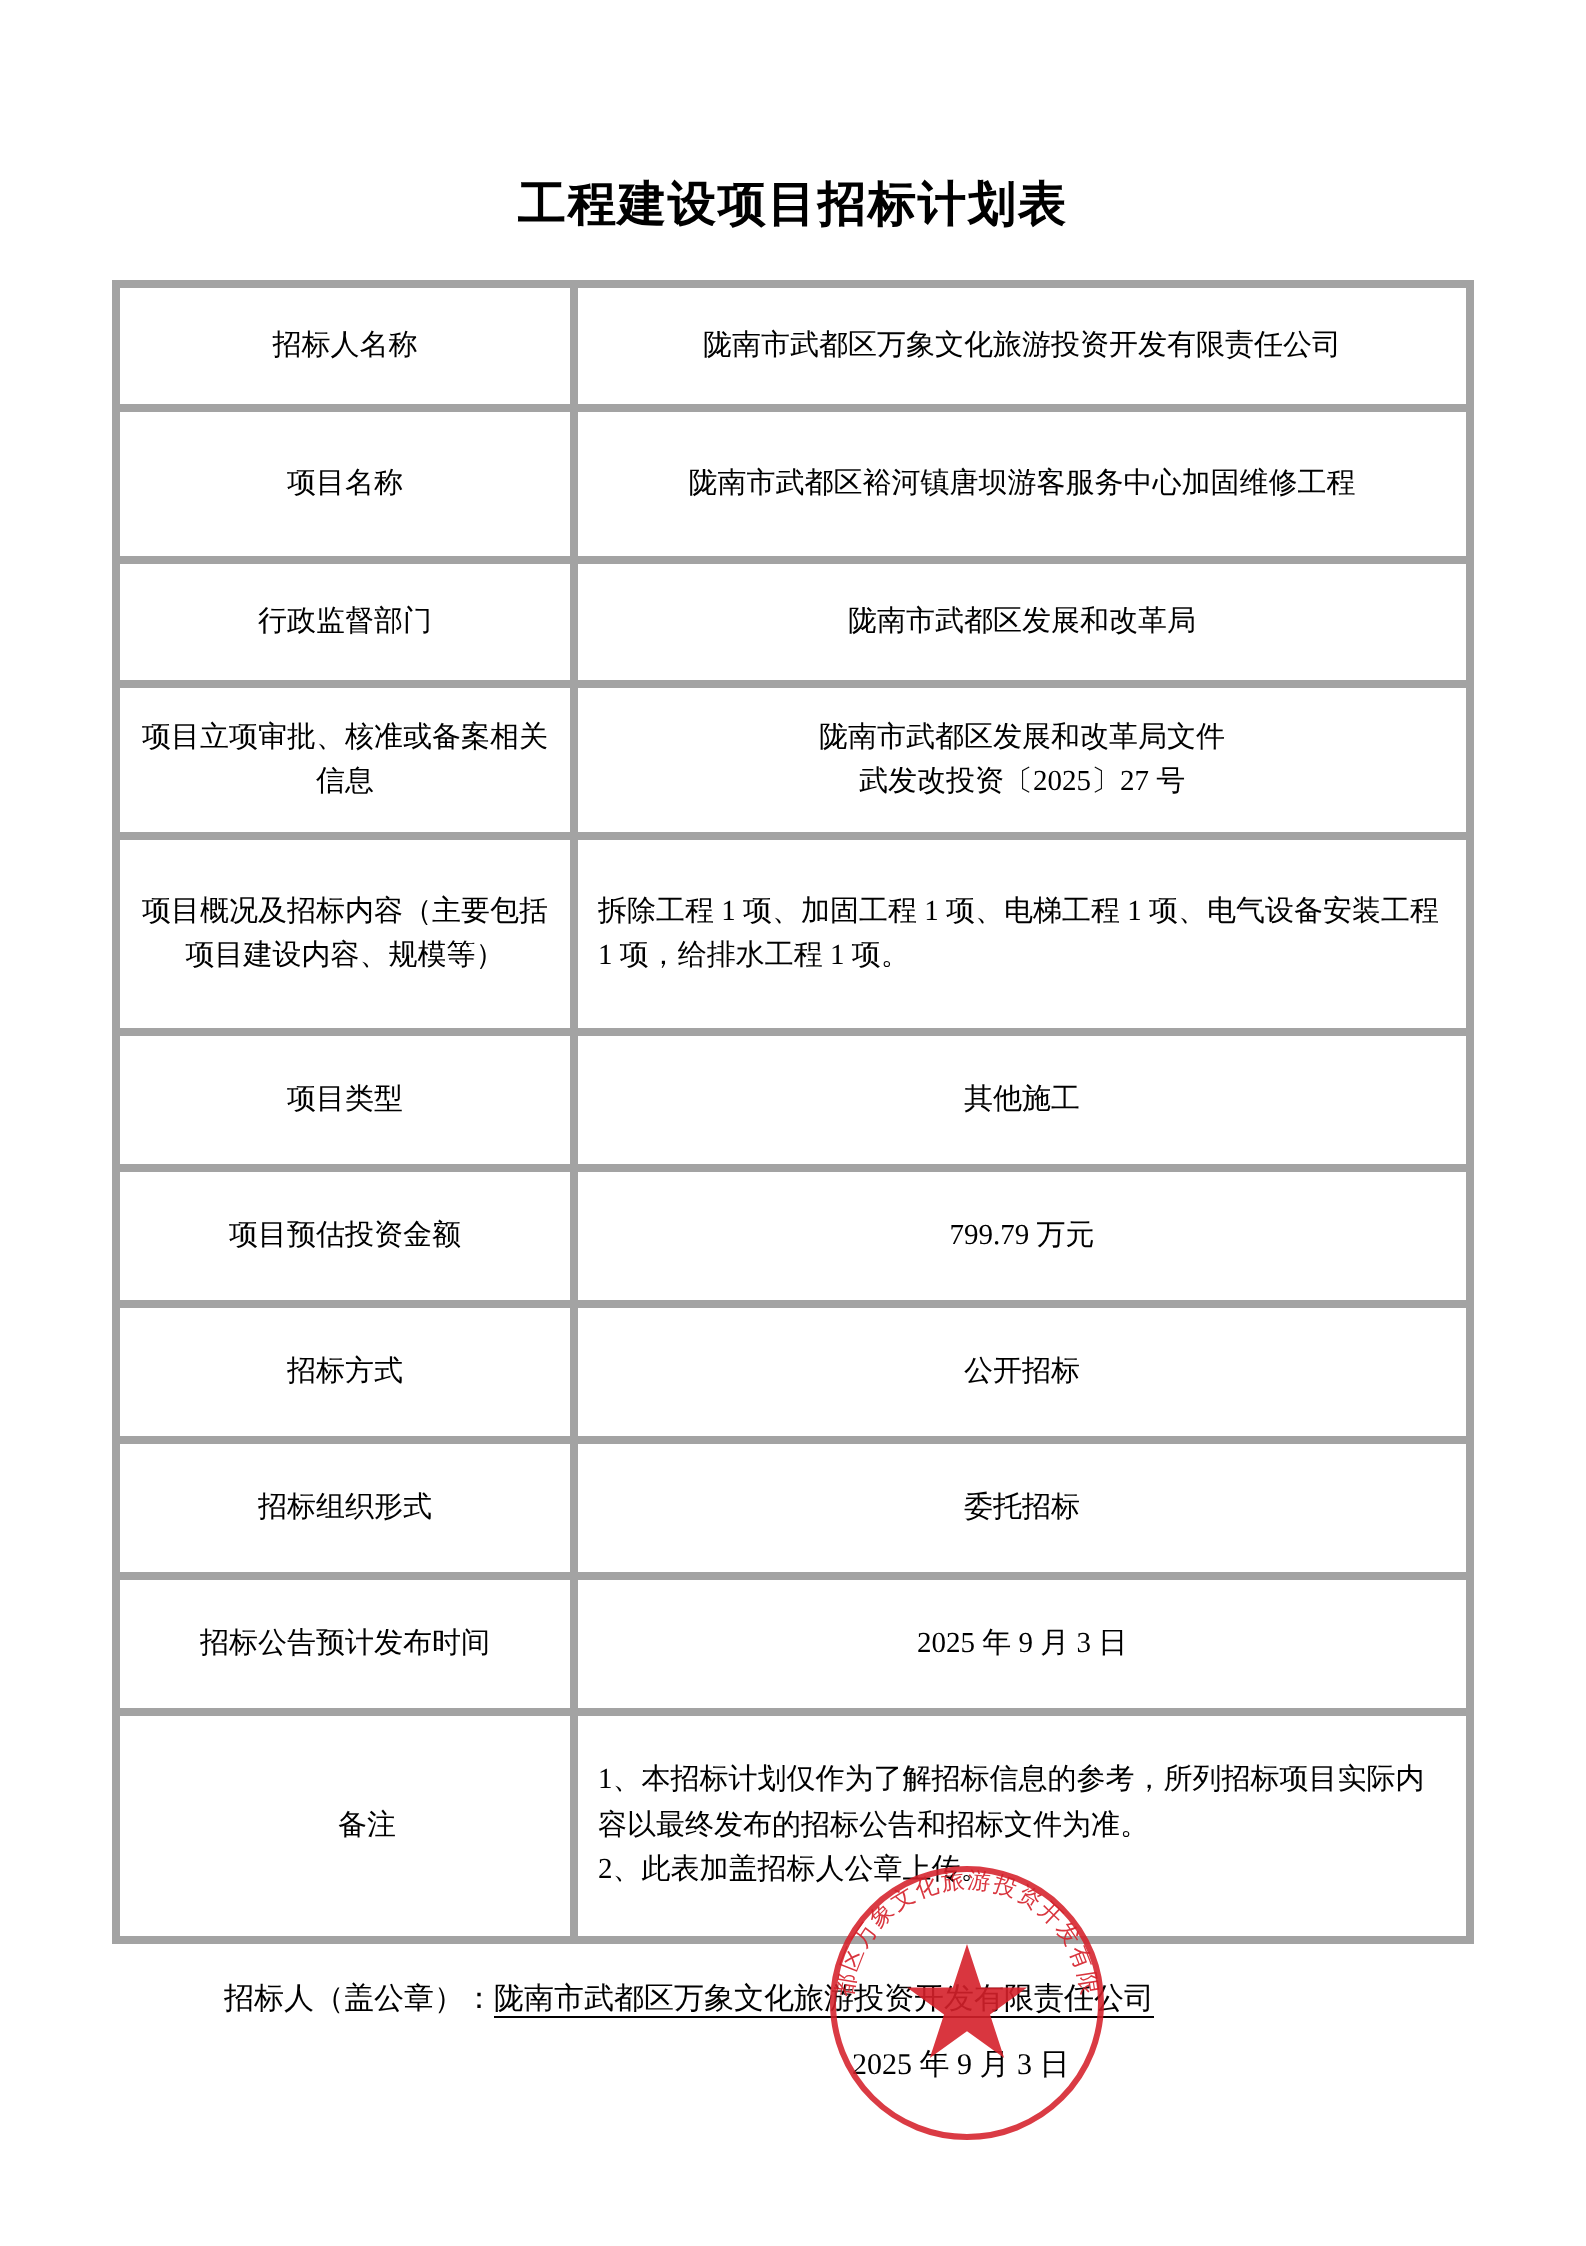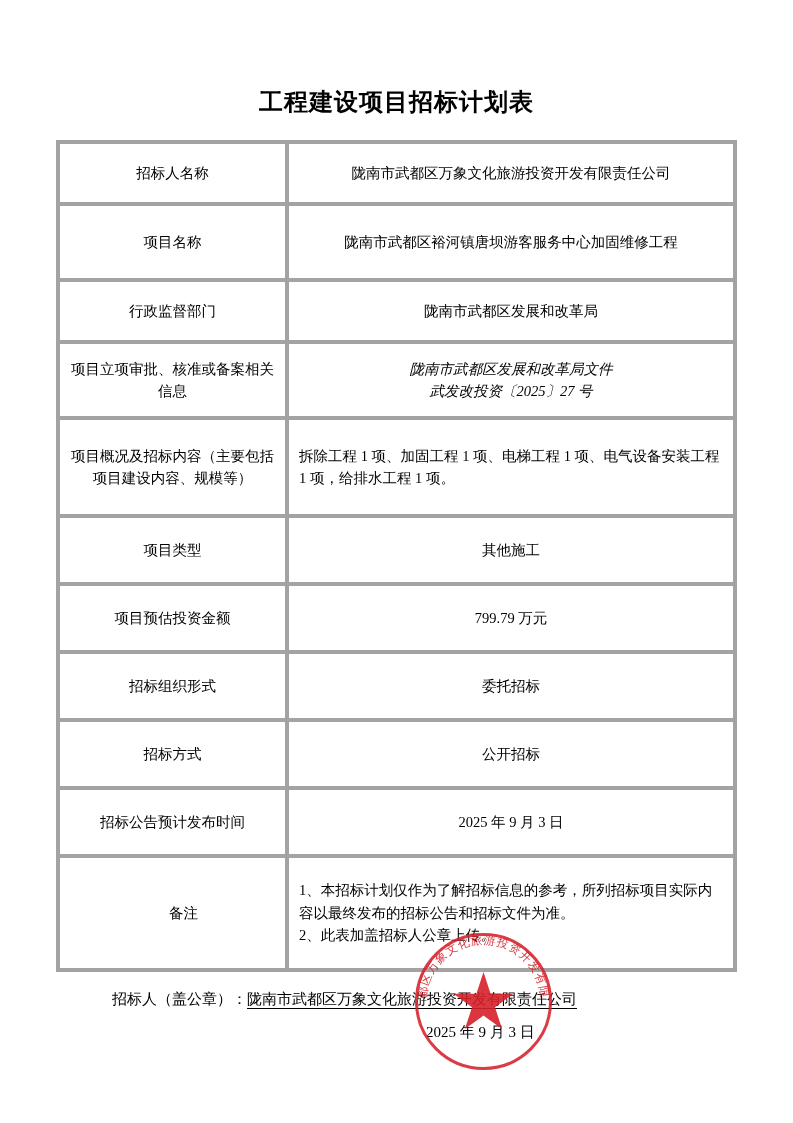--- a/index.html
+++ b/index.html
@@ -118,42 +118,42 @@
       <tr class="row-tall">
         <td class="label-cell">项目名称</td>
         <td class="value-cell">陇南市武都区裕河镇唐坝游客服务中心加固维修工程</td>
       </tr>
       <tr class="row-short">
         <td class="label-cell">行政监督部门</td>
         <td class="value-cell">陇南市武都区发展和改革局</td>
       </tr>
       <tr class="row-tall">
         <td class="label-cell left">项目立项审批、核准或备案相关信息</td>
-        <td class="value-cell" style="white-space: pre-line; font-style: italic;">陇南市武都区发展和改革局文件
+        <td class="value-cell" style="white-space: pre-line;">陇南市武都区发展和改革局文件
 武发改投资〔2025〕27 号</td>
       </tr>
       <tr>
         <td class="label-cell left" style="height:76px;">项目概况及招标内容（主要包括项目建设内容、规模等）</td>
         <td class="value-cell left" style="height:76px;">拆除工程 1 项、加固工程 1 项、电梯工程 1 项、电气设备安装工程 1 项，给排水工程 1 项。</td>
       </tr>
       <tr class="row-mid">
         <td class="label-cell">项目类型</td>
         <td class="value-cell">其他施工</td>
       </tr>
       <tr class="row-mid">
         <td class="label-cell">项目预估投资金额</td>
         <td class="value-cell">799.79 万元</td>
       </tr>
       <tr class="row-mid">
+        <td class="label-cell">招标方式</td>
+        <td class="value-cell">公开招标</td>
+      </tr>
+      <tr class="row-mid">
         <td class="label-cell">招标组织形式</td>
         <td class="value-cell">委托招标</td>
-      </tr>
-      <tr class="row-mid">
-        <td class="label-cell">招标方式</td>
-        <td class="value-cell">公开招标</td>
       </tr>
       <tr class="row-mid">
         <td class="label-cell">招标公告预计发布时间</td>
         <td class="value-cell">2025 年 9 月 3 日</td>
       </tr>
       <tr>
         <td class="label-cell" style="height:92px;padding-left:32px;">备注</td>
         <td class="remark-cell" style="height:92px; white-space: pre-line;">1、本招标计划仅作为了解招标信息的参考，所列招标项目实际内容以最终发布的招标公告和招标文件为准。
 2、此表加盖招标人公章上传。</td>
       </tr>

